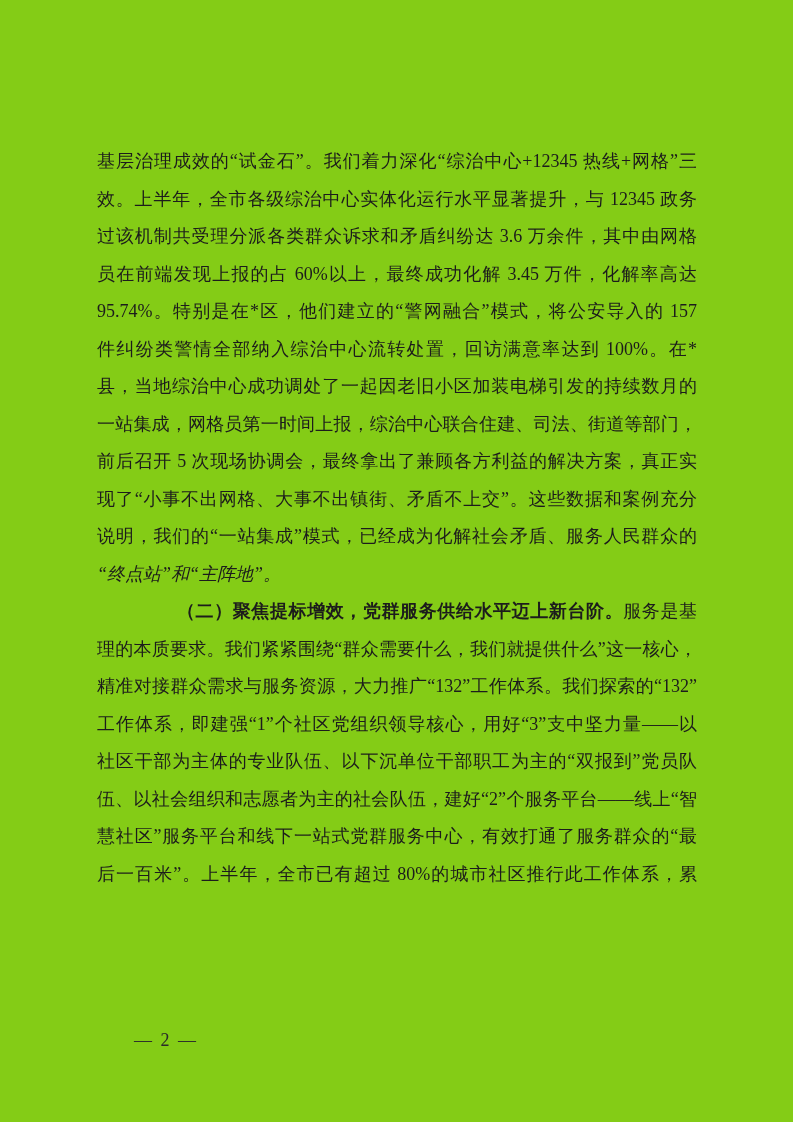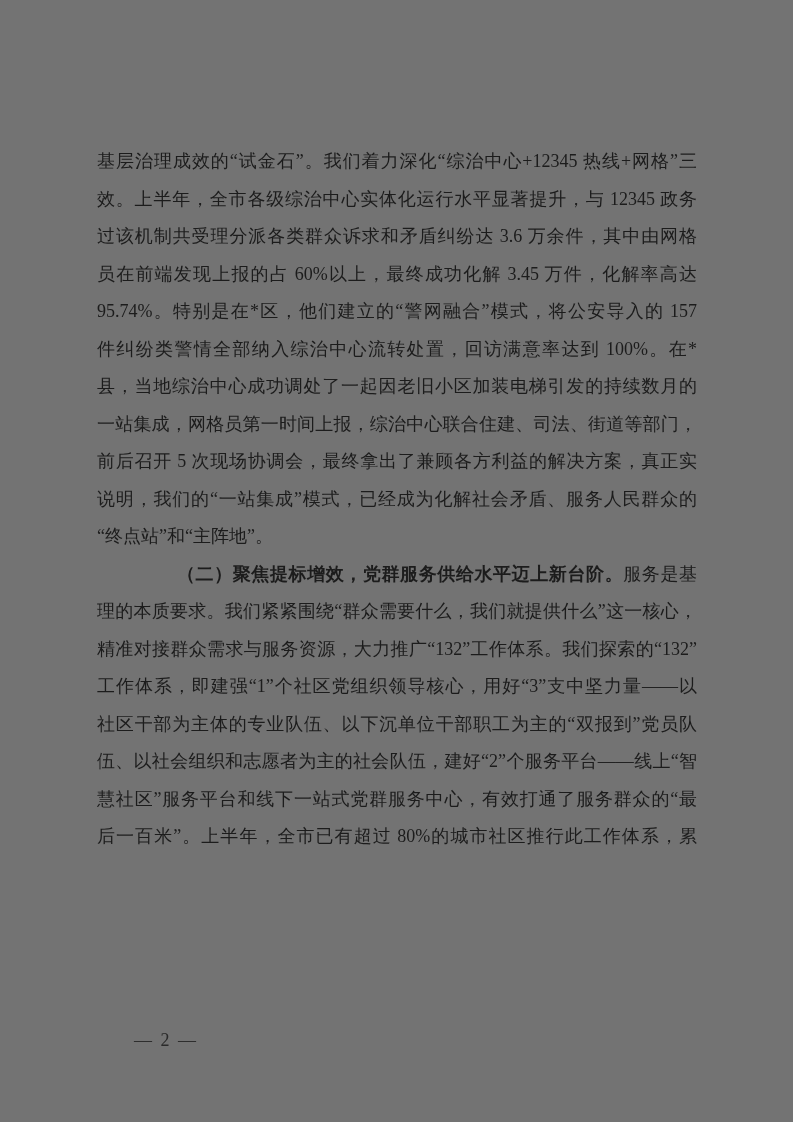--- a/index.html
+++ b/index.html
@@ -5,41 +5,42 @@
   html, body {
     margin: 0;
     padding: 0;
     background: #e8e8e8;
   }
   .page {
     position: relative;
     width: 793px;
     height: 1122px;
     margin: 0 auto;
-    background: #737373;
+    background: #84cc16;
     overflow: hidden;
     font-family: "Liberation Serif", "DejaVu Serif", serif;
     color: #1c1c1c;
   }
   .text-body {
     position: absolute;
     left: 97px;
     top: 143px;
     width: 600px;
     font-size: 18px;
     line-height: 37.5px;
   }
   .line {
     text-align: justify;
     text-align-last: justify;
     height: 37.5px;
     overflow: hidden;
   }
   .line.para-end {
     text-align-last: left;
+    font-style: italic;
   }
   .line.indent {
     text-indent: 2em;
   }
   .heading-bold {
     font-weight: 700;
     margin-left: 44px;
   }
   .footer {
     position: absolute;
@@ -57,20 +58,21 @@
   <div class="text-body">
       <div class="line">基层治理成效的“试金石”。我们着力深化“综治中心+12345 热线+网格”三</div>
       <div class="line">效。上半年，全市各级综治中心实体化运行水平显著提升，与 12345 政务</div>
       <div class="line">过该机制共受理分派各类群众诉求和矛盾纠纷达 3.6 万余件，其中由网格</div>
       <div class="line">员在前端发现上报的占 60%以上，最终成功化解 3.45 万件，化解率高达</div>
       <div class="line">95.74%。特别是在*区，他们建立的“警网融合”模式，将公安导入的 157</div>
       <div class="line">件纠纷类警情全部纳入综治中心流转处置，回访满意率达到 100%。在*</div>
       <div class="line">县，当地综治中心成功调处了一起因老旧小区加装电梯引发的持续数月的</div>
       <div class="line">一站集成，网格员第一时间上报，综治中心联合住建、司法、街道等部门，</div>
       <div class="line">前后召开 5 次现场协调会，最终拿出了兼顾各方利益的解决方案，真正实</div>
+      <div class="line">现了“小事不出网格、大事不出镇街、矛盾不上交”。这些数据和案例充分</div>
       <div class="line">说明，我们的“一站集成”模式，已经成为化解社会矛盾、服务人民群众的</div>
       <div class="line para-end">“终点站”和“主阵地”。</div>
       <div class="line indent"><span class="heading-bold">（二）聚焦提标增效，党群服务供给水平迈上新台阶。</span>服务是基层治</div>
       <div class="line">理的本质要求。我们紧紧围绕“群众需要什么，我们就提供什么”这一核心，</div>
       <div class="line">精准对接群众需求与服务资源，大力推广“132”工作体系。我们探索的“132”</div>
       <div class="line">工作体系，即建强“1”个社区党组织领导核心，用好“3”支中坚力量——以</div>
       <div class="line">社区干部为主体的专业队伍、以下沉单位干部职工为主的“双报到”党员队</div>
       <div class="line">伍、以社会组织和志愿者为主的社会队伍，建好“2”个服务平台——线上“智</div>
       <div class="line">慧社区”服务平台和线下一站式党群服务中心，有效打通了服务群众的“最</div>
       <div class="line">后一百米”。上半年，全市已有超过 80%的城市社区推行此工作体系，累</div>

